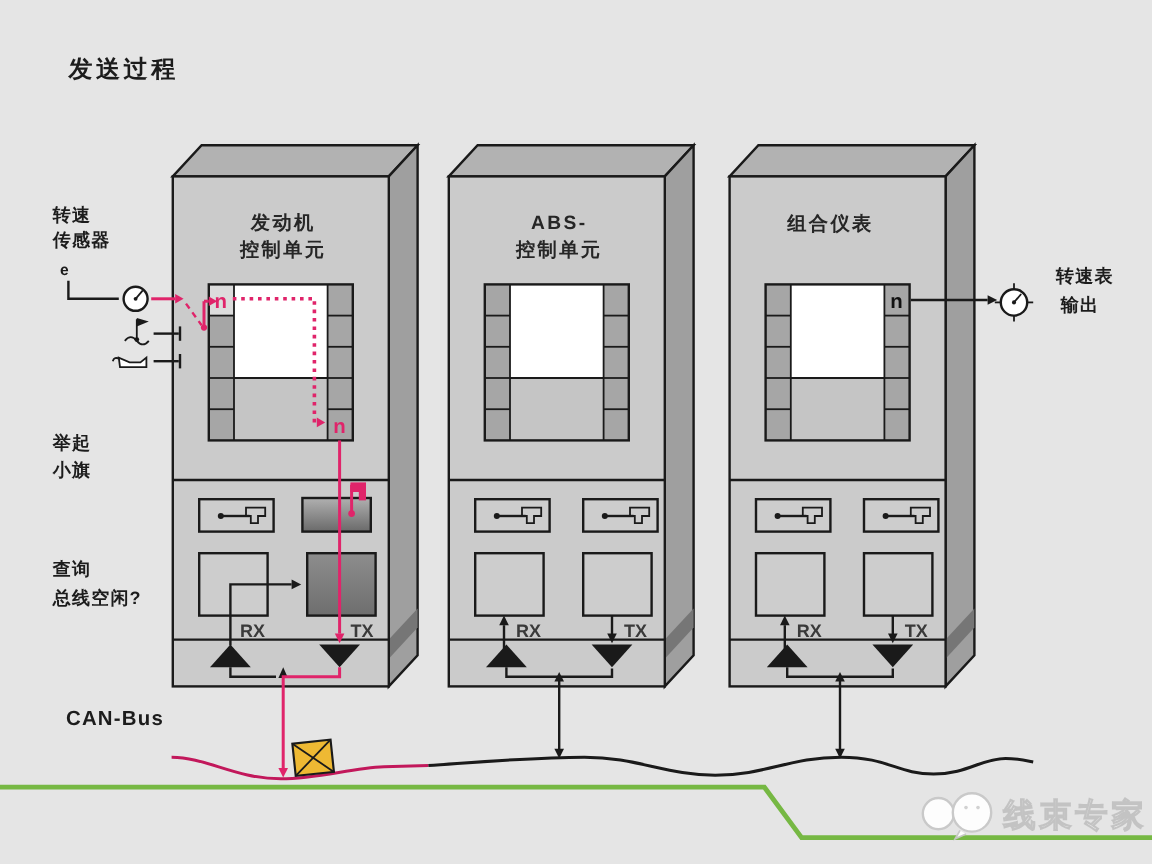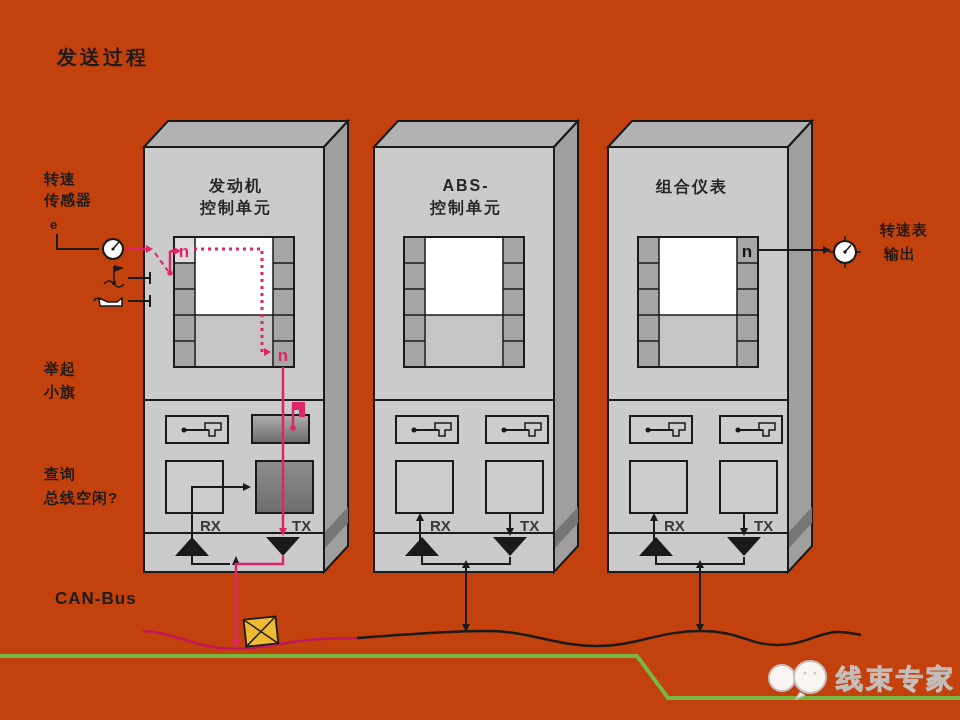--- a/index.html
+++ b/index.html
@@ -1,16 +1,16 @@
 <!DOCTYPE html>
 <html><head>
 <meta charset="utf-8">
 <style>
   html,body{margin:0;padding:0;background:#fff;}
-  #stage{position:relative;width:960px;height:720px;background:#c2410c;overflow:hidden;
+  #stage{position:relative;width:960px;height:720px;background:#e5e5e5;overflow:hidden;
          font-family:"Liberation Sans","DejaVu Sans",sans-serif;}
   svg{position:absolute;left:0;top:0;}
   text{font-family:"Liberation Sans","DejaVu Sans",sans-serif;fill:#1c1c1c;}
   .t-title{font-size:20px;font-weight:bold;letter-spacing:3px;}
   .t-label{font-size:15px;font-weight:bold;letter-spacing:1px;}
   .t-unit{font-size:16px;font-weight:bold;letter-spacing:2px;fill:#262626;}
   .t-rxtx{font-size:15px;font-weight:bold;fill:#3a3a3a;}
   .t-n-pink{font-size:17px;font-weight:bold;fill:#e0246a;}
   .t-n-black{font-size:17px;font-weight:bold;fill:#111;}
   .t-e{font-size:13px;font-weight:bold;}

